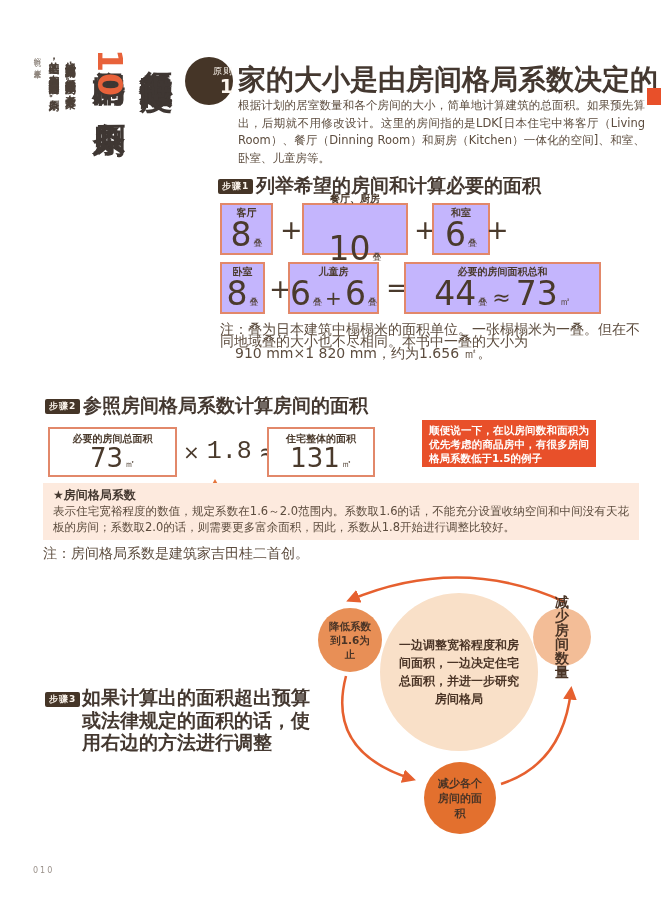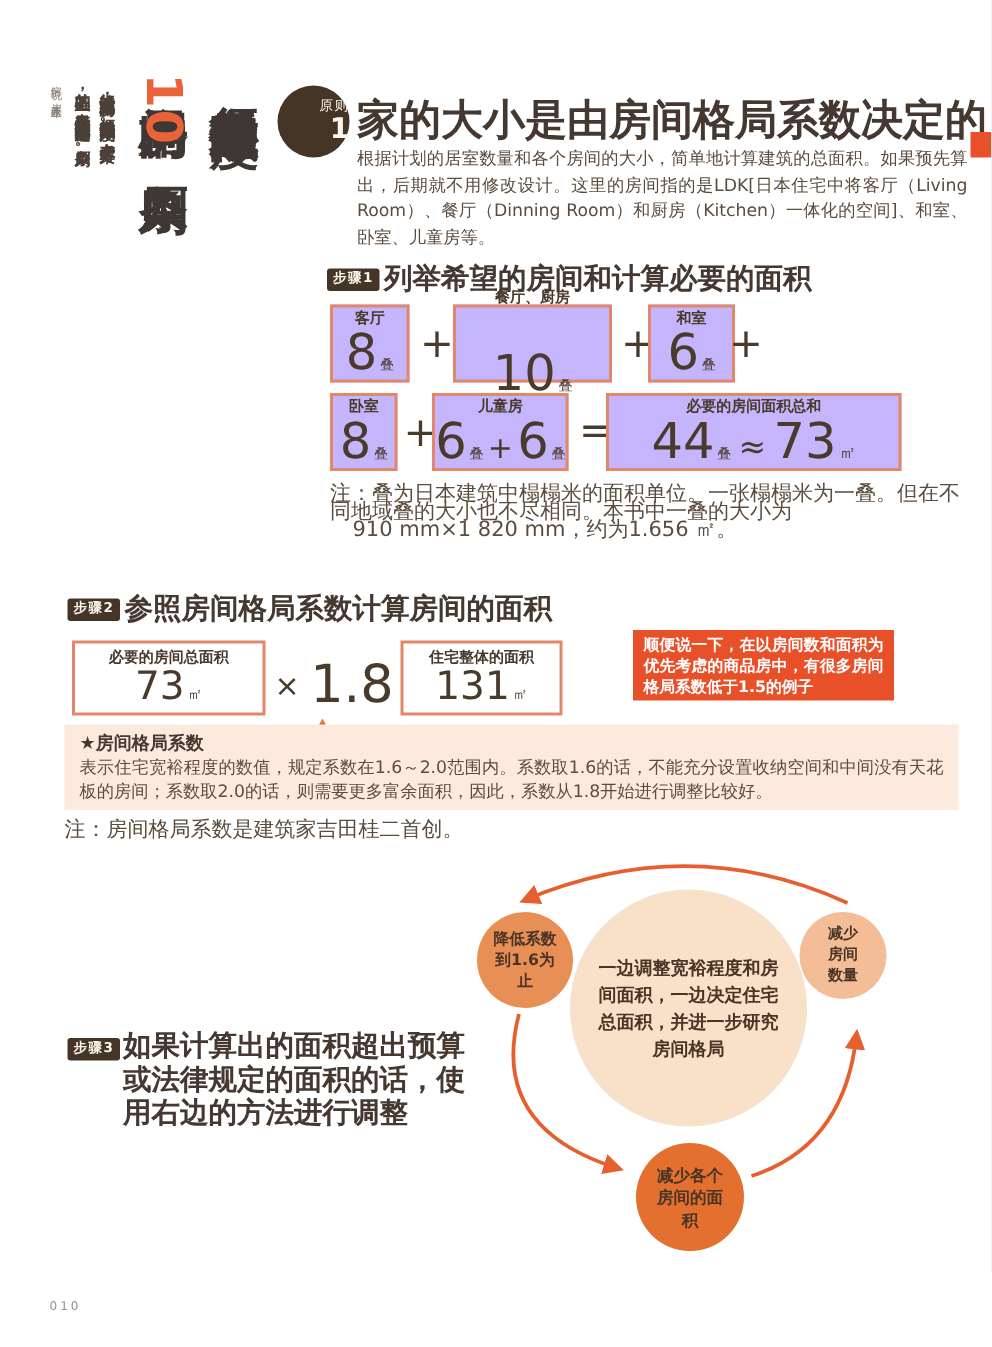--- a/index.html
+++ b/index.html
@@ -38,21 +38,21 @@
   .approx{font-size:22px;color:#4a3a2c;margin:0 5px;}
   .op{font-size:27px;color:#4a3a2c;font-weight:400;line-height:1;}
   .notes{font-size:14px;color:#5c4c3e;line-height:12px;}
   
   .cbox{border:2px solid #e2886a;display:flex;flex-direction:column;align-items:center;
       justify-content:center;background:#fff;box-sizing:border-box;}
   .cbox .lbl{font-size:10px;font-weight:bold;line-height:1;margin-bottom:3px;}
   .cbox .bignum{font-size:26px;}
   .operation{display:flex;align-items:center;gap:7px;color:#4a3a2c;}
   .operation .x{font-size:20px;}
-  .operation .f{font-size:35px;}
+  .operation .f{font-size:25px;font-family:Liberation Mono, monospace;}
   .operation .a{font-size:24px;}
   .callout{background:#e8502a;color:#ffffff;font-size:10.5px;font-weight:bold;
       line-height:14px;padding:3px 7px;box-sizing:border-box;text-align:justify;}
   .coef{background:#fdeade;box-sizing:border-box;padding:5px 10px;}
   .coef .ct{font-size:12px;font-weight:bold;color:#443830;line-height:14px;}
   .coef .cb{font-size:11.5px;color:#5c4c3e;line-height:15.5px;text-align:justify;margin-top:2px;}
   
   .step3-title{font-size:19px;font-weight:bold;color:#443830;line-height:22.5px;width:234px;}
   
   .circle{border-radius:50%;display:flex;align-items:center;justify-content:center;
@@ -199,20 +199,20 @@
     <path d="M 201 224 Q 263 204 271 130" fill="none" stroke="#e6602f" stroke-width="2.5" marker-end="url(#arr)"></path>
   </svg>
 
   <div class="abs circle c-center" style="left:380px;top:593px;width:158px;height:158px;">
     <span class="txt" style="font-size:12px;line-height:18px;width:130px;">一边调整宽裕程度和房间面积，一边决定住宅总面积，并进一步研究房间格局</span>
   </div>
   <div class="abs circle c-left" style="left:318px;top:608px;width:64px;height:64px;">
     <span class="txt" style="font-size:10.5px;line-height:14px;width:48px;">降低系数到1.6为止</span>
   </div>
   <div class="abs circle c-right" style="left:533px;top:608px;width:58px;height:58px;">
-    <span class="txt" style="font-size:10px;line-height:14px;width:26px;">减少房间数量</span>
+    <span class="txt" style="font-size:14px;line-height:14px;width:26px;">减少房间数量</span>
   </div>
   <div class="abs circle c-bottom" style="left:424px;top:762px;width:72px;height:72px;">
     <span class="txt" style="font-size:11px;line-height:15px;width:50px;">减少各个房间的面积</span>
   </div>
 
   <div class="abs pagenum" style="left:33px;top:866px;">010</div>
 </div>
 
 </body></html>

